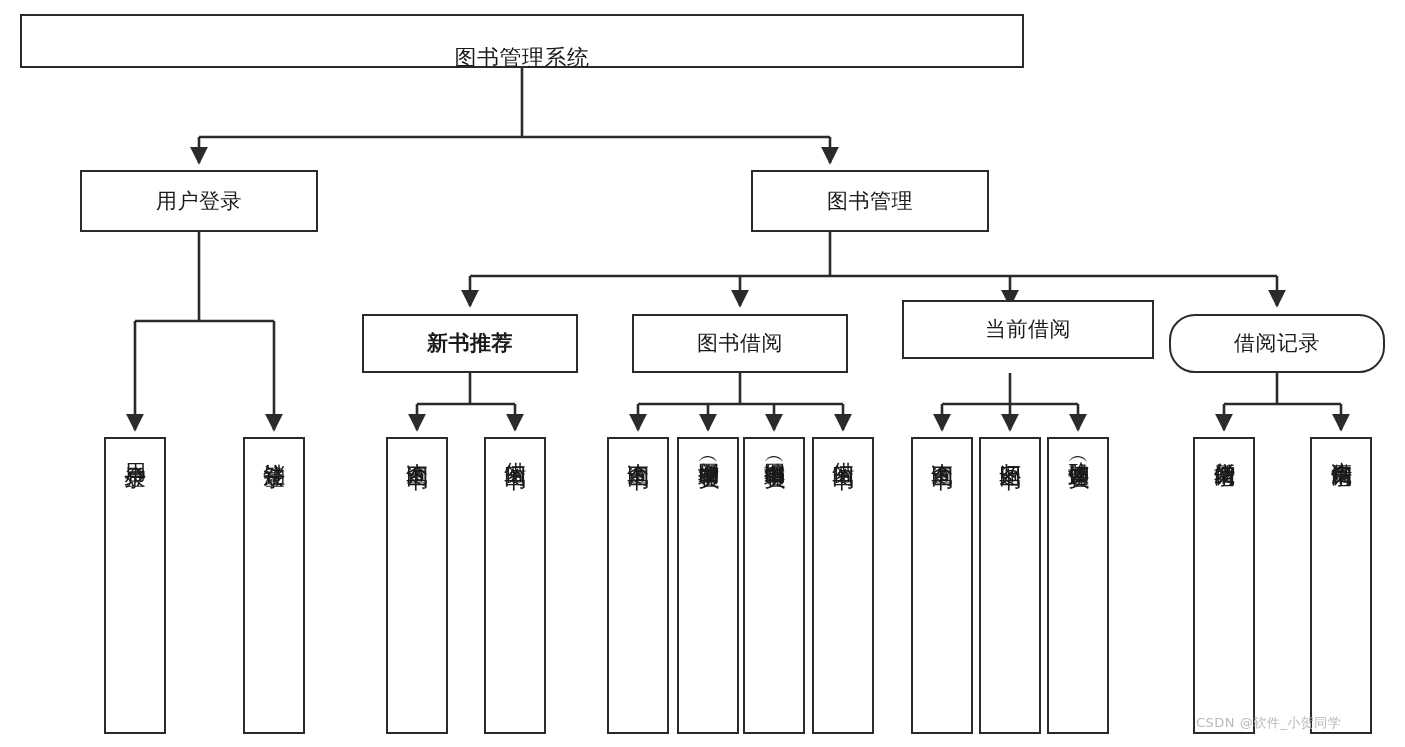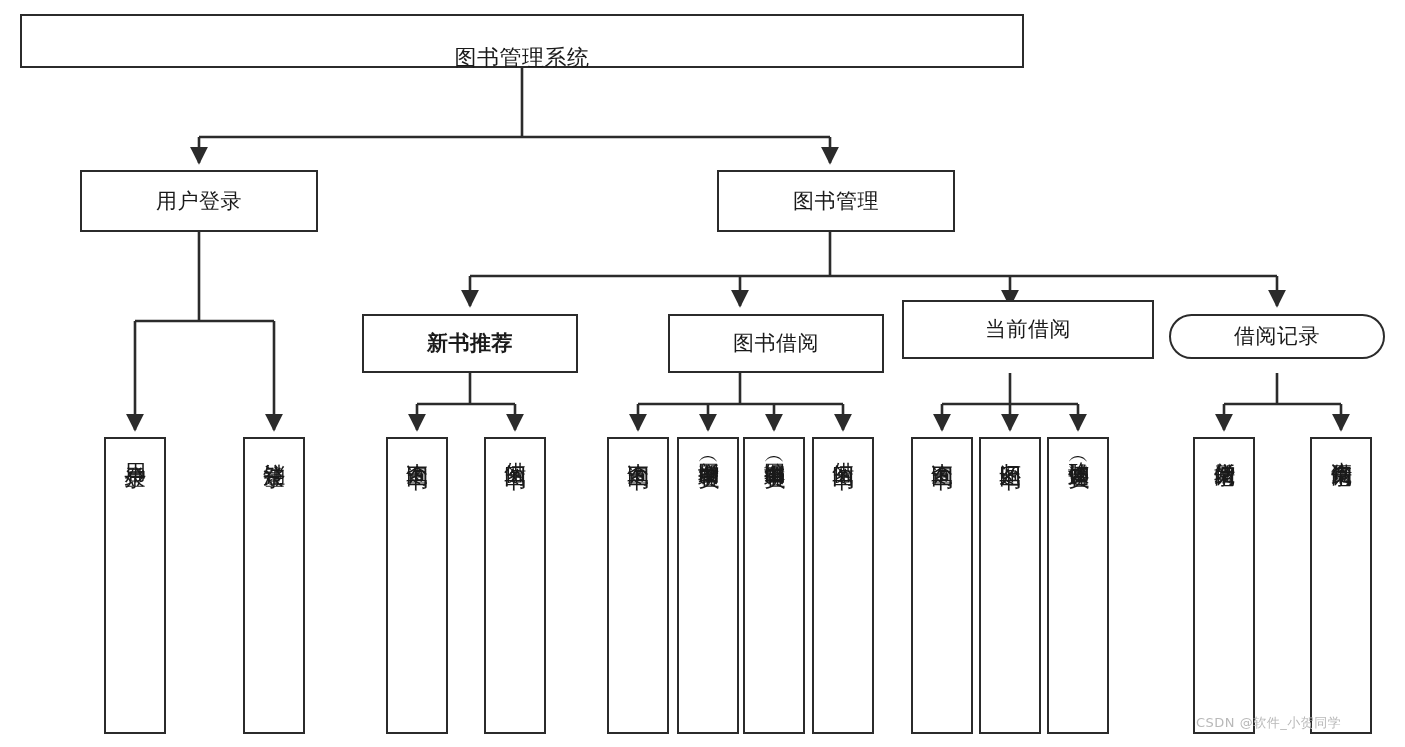--- a/index.html
+++ b/index.html
@@ -136,37 +136,37 @@
   </svg>
 
   <div class="node horiz root" style="left:20px; top:14px; width:1004px; height:54px;">
     <span class="node-label">图书管理系统</span>
   </div>
 
   <div class="node horiz" style="left:80px; top:170px; width:238px; height:62px;">
     <span class="node-label">用户登录</span>
   </div>
 
-  <div class="node horiz" style="left:717px; top:170px; width:238px; height:62px;">
+  <div class="node horiz" style="left:751px; top:170px; width:238px; height:62px;">
     <span class="node-label">图书管理</span>
   </div>
 
   <div class="node horiz" style="left:362px; top:314px; width:216px; height:59px;font-weight:bold;">
     <span class="node-label">新书推荐</span>
   </div>
 
-  <div class="node horiz" style="left:632px; top:314px; width:216px; height:59px;margin-left:36px;">
+  <div class="node horiz" style="left:632px; top:314px; width:216px; height:59px;">
     <span class="node-label">图书借阅</span>
   </div>
 
   <div class="node horiz" style="left:902px; top:300px; width:252px; height:59px;justify-content:center;">
     <span class="node-label">当前借阅</span>
   </div>
 
-  <div class="node horiz" style="left:1169px; top:314px; width:216px; height:45px;border-radius:26px;">
+  <div class="node horiz" style="left:1169px; top:314px; width:216px; height:59px;border-radius:26px;">
     <span class="node-label">借阅记录</span>
   </div>
 
   <div class="node vert" style="left:104px; top:437px; width:62px; height:297px;">
     <span class="node-label">用户登录</span>
   </div>
 
   <div class="node vert" style="left:243px; top:437px; width:62px; height:297px;">
     <span class="node-label">注销登录</span>
   </div>

